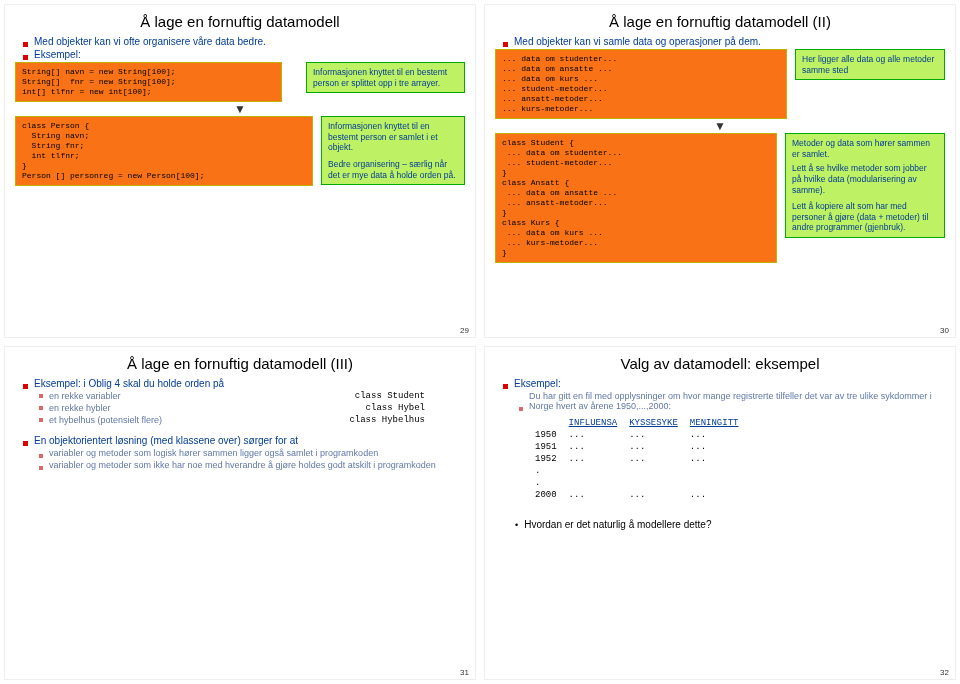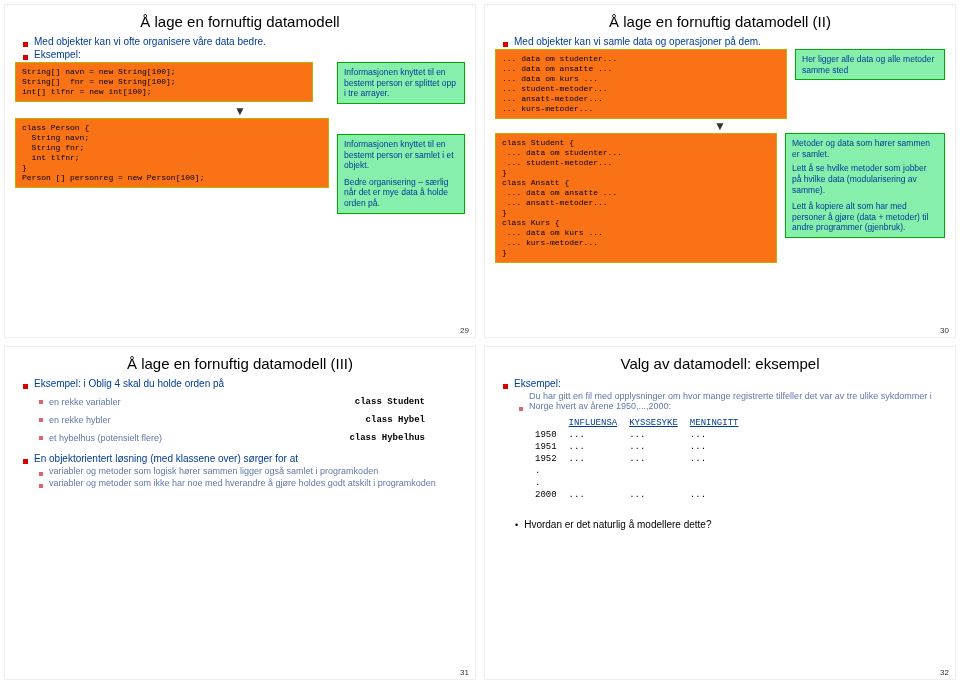--- a/index.html
+++ b/index.html
@@ -39,30 +39,30 @@
     background: #f97316;
     padding: 4px 6px;
     font-family: "Courier New", monospace;
     font-size: 8px;
     color: #000;
     line-height: 1.25;
     white-space: pre;
   }
   .greenbox {
     border: 1.5px solid #0a0;
-    background: #86efac;
+    background: #bef264;
     padding: 4px 6px;
     font-size: 8.5px;
     color: #003c96;
     line-height: 1.25;
   }
   .pagenum { position: absolute; bottom: 2px; right: 6px; font-size: 8px; color: #333; }
   .row { display: flex; gap: 8px; align-items: flex-start; }
   .arrow-down { text-align: center; color: #333; font-size: 12px; line-height: 1; margin: 1px 0; }
-  .mono { font-family: "Courier New", monospace; font-weight: bold; margin-top: 6px; }
+  .mono { font-family: "Courier New", monospace; font-weight: normal; }
   table.data { border-collapse: collapse; font-family: "Courier New", monospace; font-size: 9px; color: #000; }
   table.data td, table.data th { padding: 1px 12px 1px 0; text-align: left; font-weight: normal; }
   table.data th { color: #003c96; text-decoration: underline; }
 </style>
 </head>
 <body>
 
 <div class="slide">
   <div class="title">Å lage en fornuftig datamodell</div>
   <div class="bul">
@@ -70,31 +70,31 @@
       <span class="txt">Med objekter kan vi ofte organisere våre data bedre.</span>
     </div>
   <div class="bul">
       <span class="sq"></span>
       <span class="txt">Eksempel:</span>
     </div>
   <div class="row" style="margin-top:2px;gap:24px;">
     <div class="codebox" style="flex:1;">String[] navn = new String[100];
 String[]  fnr = new String[100];
 int[] tlfnr = new int[100];</div>
-    <div class="greenbox" style="width:128px;">Informasjonen knyttet til en bestemt person er splittet opp i tre arrayer.</div>
+    <div class="greenbox" style="width:159px;">Informasjonen knyttet til en bestemt person er splittet opp i tre arrayer.</div>
   </div>
   <div class="arrow-down">▼</div>
   <div class="row">
     <div class="codebox" style="flex:1;">class Person {
   String navn;
   String fnr;
   int tlfnr;
 }
 Person [] personreg = new Person[100];</div>
-    <div class="greenbox" style="width:128px;margin-top:16px;">
+    <div class="greenbox" style="width:144px;">
       <div>Informasjonen knyttet til en bestemt person er samlet i et objekt.</div>
       <div style="height:6px;"></div>
       <div>Bedre organisering – særlig når det er mye data å holde
 orden på.</div>
     </div>
   </div>
   <div class="pagenum">29</div>
 </div>
 
 <div class="slide">

